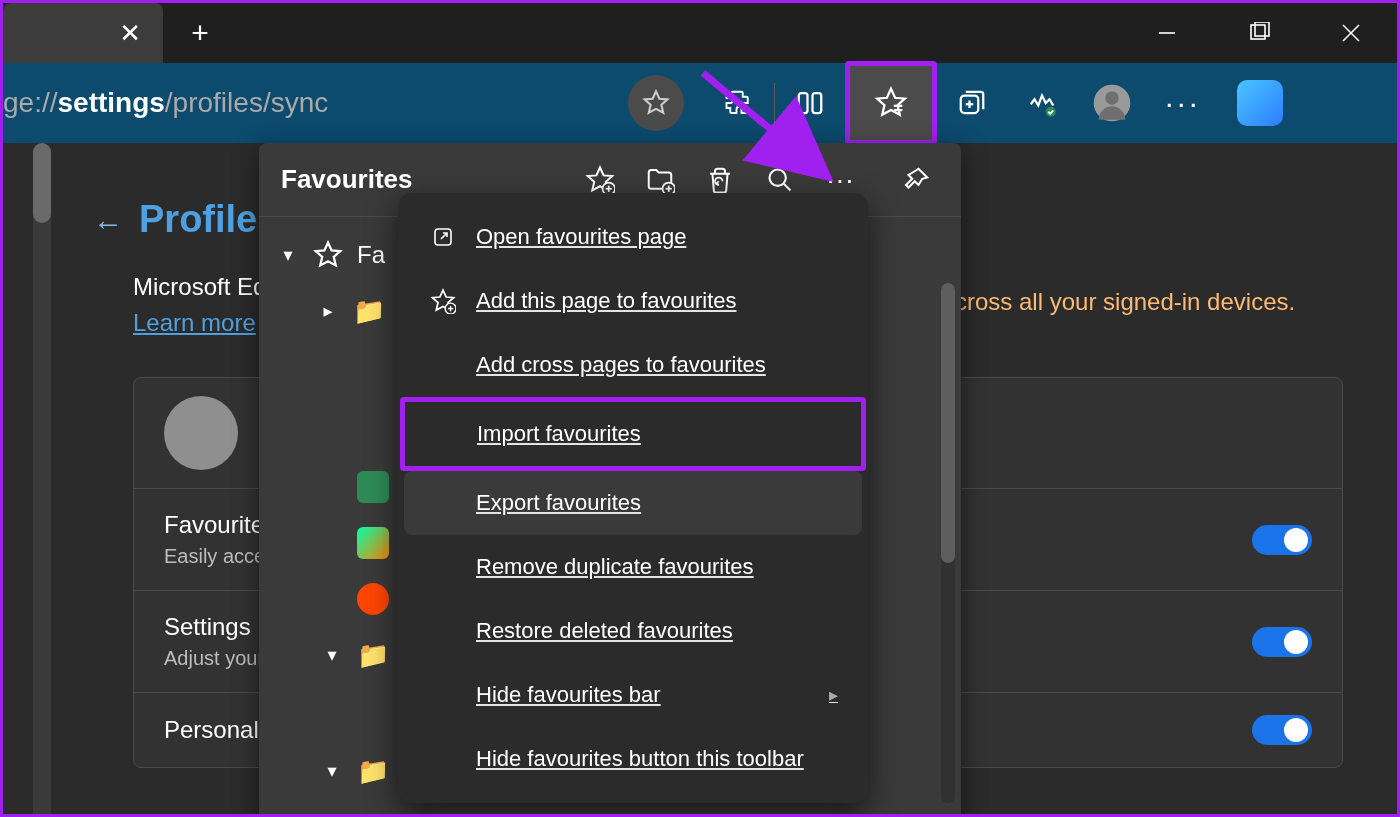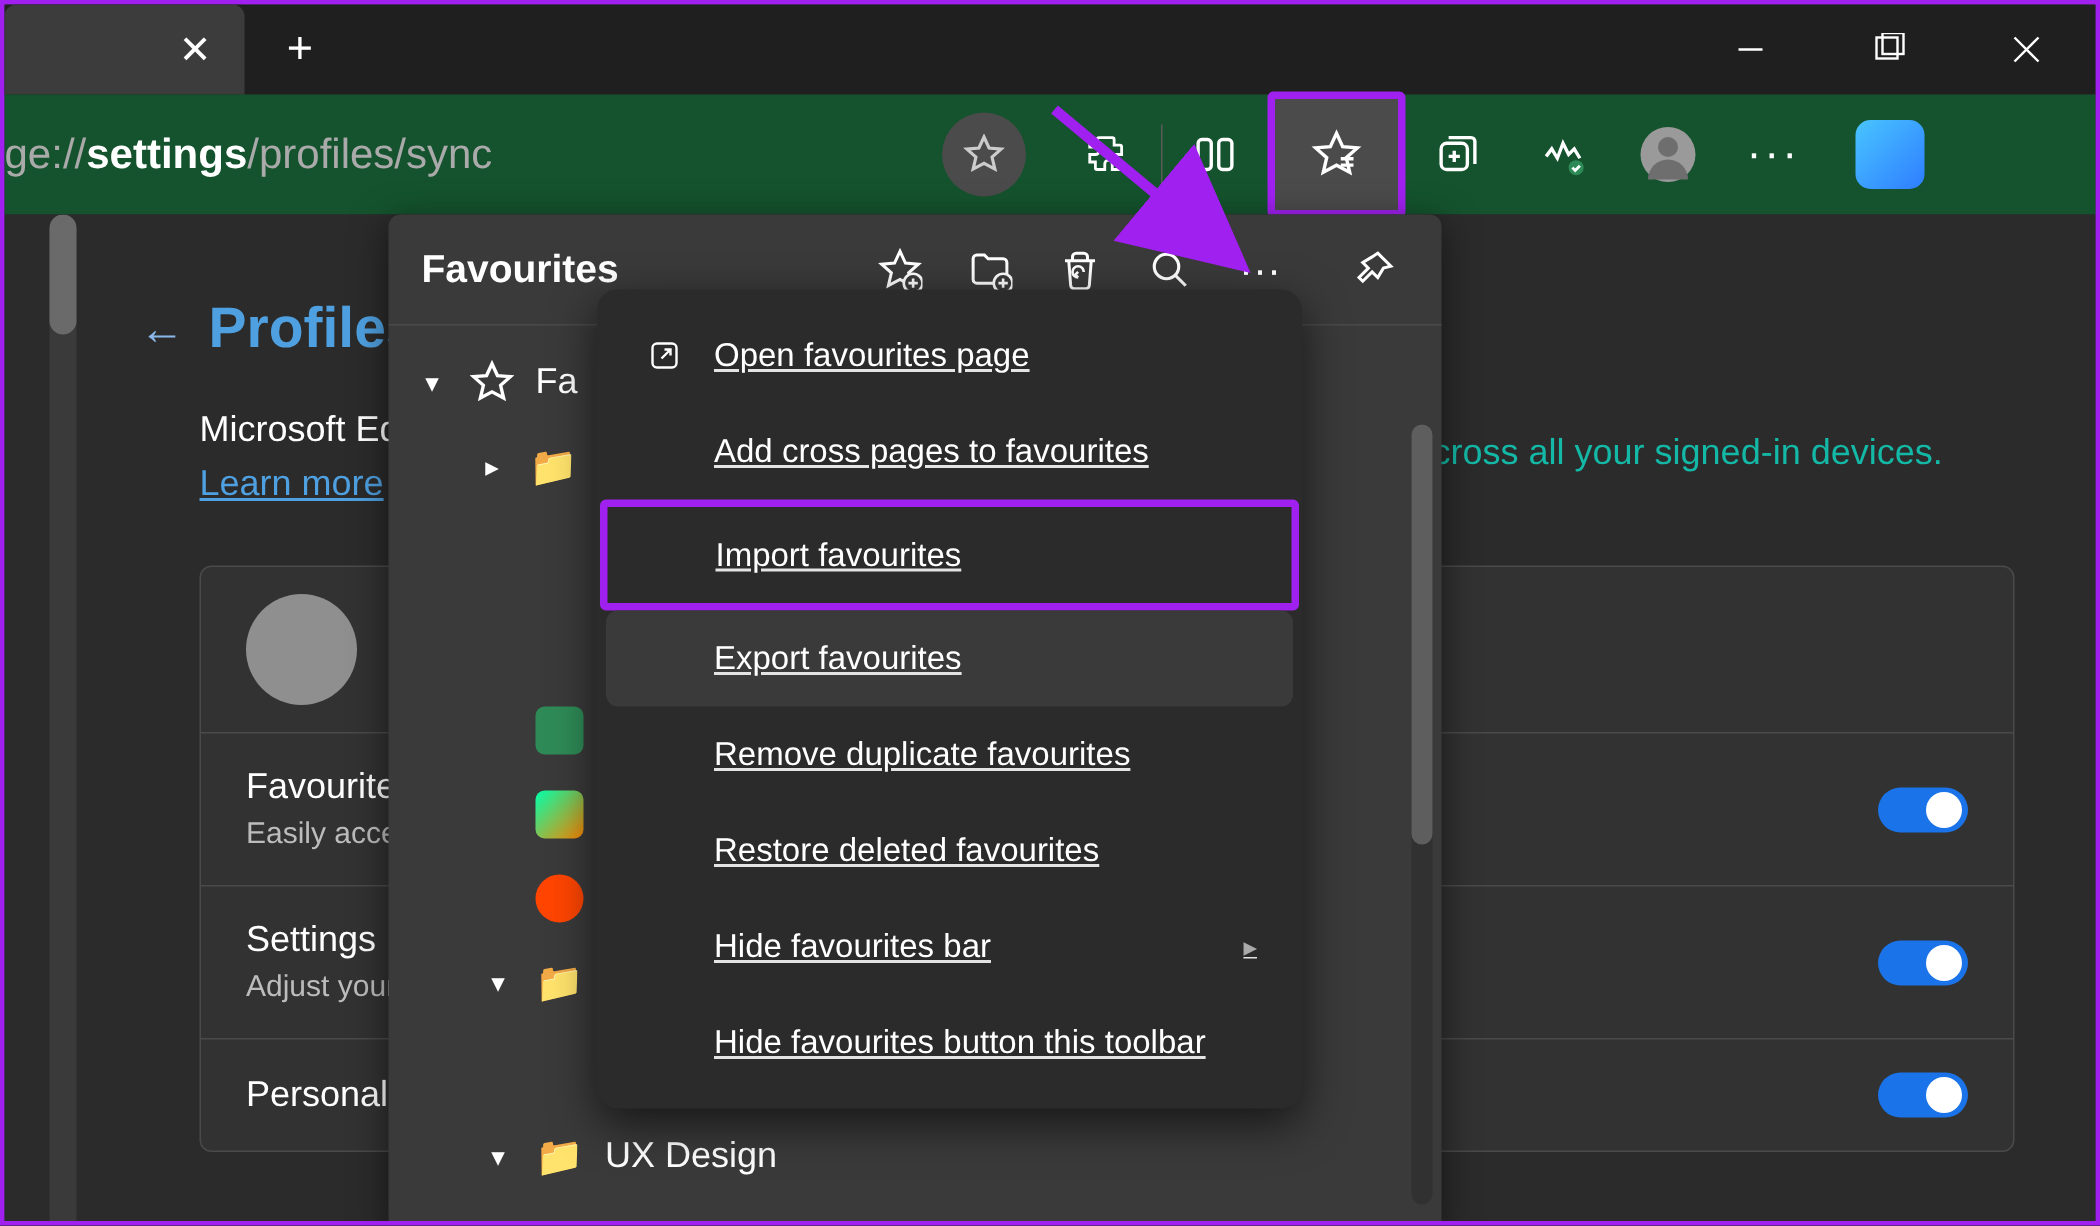--- a/index.html
+++ b/index.html
@@ -35,21 +35,21 @@
     position: absolute; right: 0; top: 0; display: flex; height: 60px;
   }
   .win-btn {
     width: 92px; height: 60px; display: flex; align-items: center; justify-content: center;
     color: #fff; font-size: 20px; cursor: pointer;
   }
 
   
   .toolbar {
     position: absolute; left: 0; top: 60px; right: 0; height: 80px;
-    background: #14532d;
+    background: #0c4a6e;
     display: flex; align-items: center;
   }
   .address {
     margin-left: 0; height: 80px; display: flex; align-items: center;
     font-size: 28px; color: #aaa; padding-left: 0;
   }
   .address .plain { color: #aaa; }
   .address .strong { color: #fff; font-weight: 600; }
   .star-btn {
     width: 56px; height: 56px; border-radius: 50%; background: #4b4b4b;
@@ -285,21 +285,21 @@
 
   <div class="bc">
     <span class="bc-back">←</span>
     <span class="bc-link">Profiles</span>
     <span class="bc-slash">/</span>
   </div>
 
   <div class="desc">Microsoft Ed</div>
   <div class="learn">Learn more</div>
 
-  <div style="position:absolute; left:952px; top:145px; font-size:24px; color:#14b8a6;">cross all your signed-in devices.</div>
+  <div style="position:absolute; left:952px; top:145px; font-size:24px; color:#fdba74;">cross all your signed-in devices.</div>
 
   <div class="card">
     <div class="row first" style="height:110px;">
       <div class="big-avatar"></div>
     </div>
     <div class="row">
       <div class="texts">
         <div class="title">Favourites</div>
         <div class="sub">Easily access</div>
       </div>
@@ -404,20 +404,31 @@
 
 <div class="ctx">
   <div class="ctx-item">
     <span class="ctx-icon">
       <svg width="24" height="24" viewBox="0 0 24 24">
           <rect x="4" y="4" width="16" height="16" rx="3" fill="none" stroke="#fff" stroke-width="1.6"></rect>
           <path d="M10 14l6-6M12 8h4v4" fill="none" stroke="#fff" stroke-width="1.6"></path>
         </svg>
     </span>
     <span>Open favourites page</span>
+  </div>
+  <div class="ctx-item">
+    <span class="ctx-icon">
+      <svg width="26" height="26" viewBox="0 0 24 24">
+          <path d="M12 2l2.9 6.3 6.9.6-5.2 4.6 1.6 6.8L12 17l-6.2 3.3 1.6-6.8L2.2 8.9l6.9-.6z" fill="none" stroke="#fff" stroke-width="1.6"></path>
+          <circle cx="19" cy="19" r="5" fill="#2b2b2b" stroke="#fff" stroke-width="1.3"></circle>
+          <line x1="19" y1="16.5" x2="19" y2="21.5" stroke="#fff" stroke-width="1.3"></line>
+          <line x1="16.5" y1="19" x2="21.5" y2="19" stroke="#fff" stroke-width="1.3"></line>
+        </svg>
+    </span>
+    <span>Add this page to favourites</span>
   </div>
   <div class="ctx-item">
     <span class="ctx-spacer"></span>
     <span>Add cross pages to favourites</span>
   </div>
   <div class="ctx-hl">
     <div class="ctx-item" style="margin:0;border-radius:29px;">
       <span class="ctx-spacer"></span>
       <span>Import favourites</span>
     </div>

